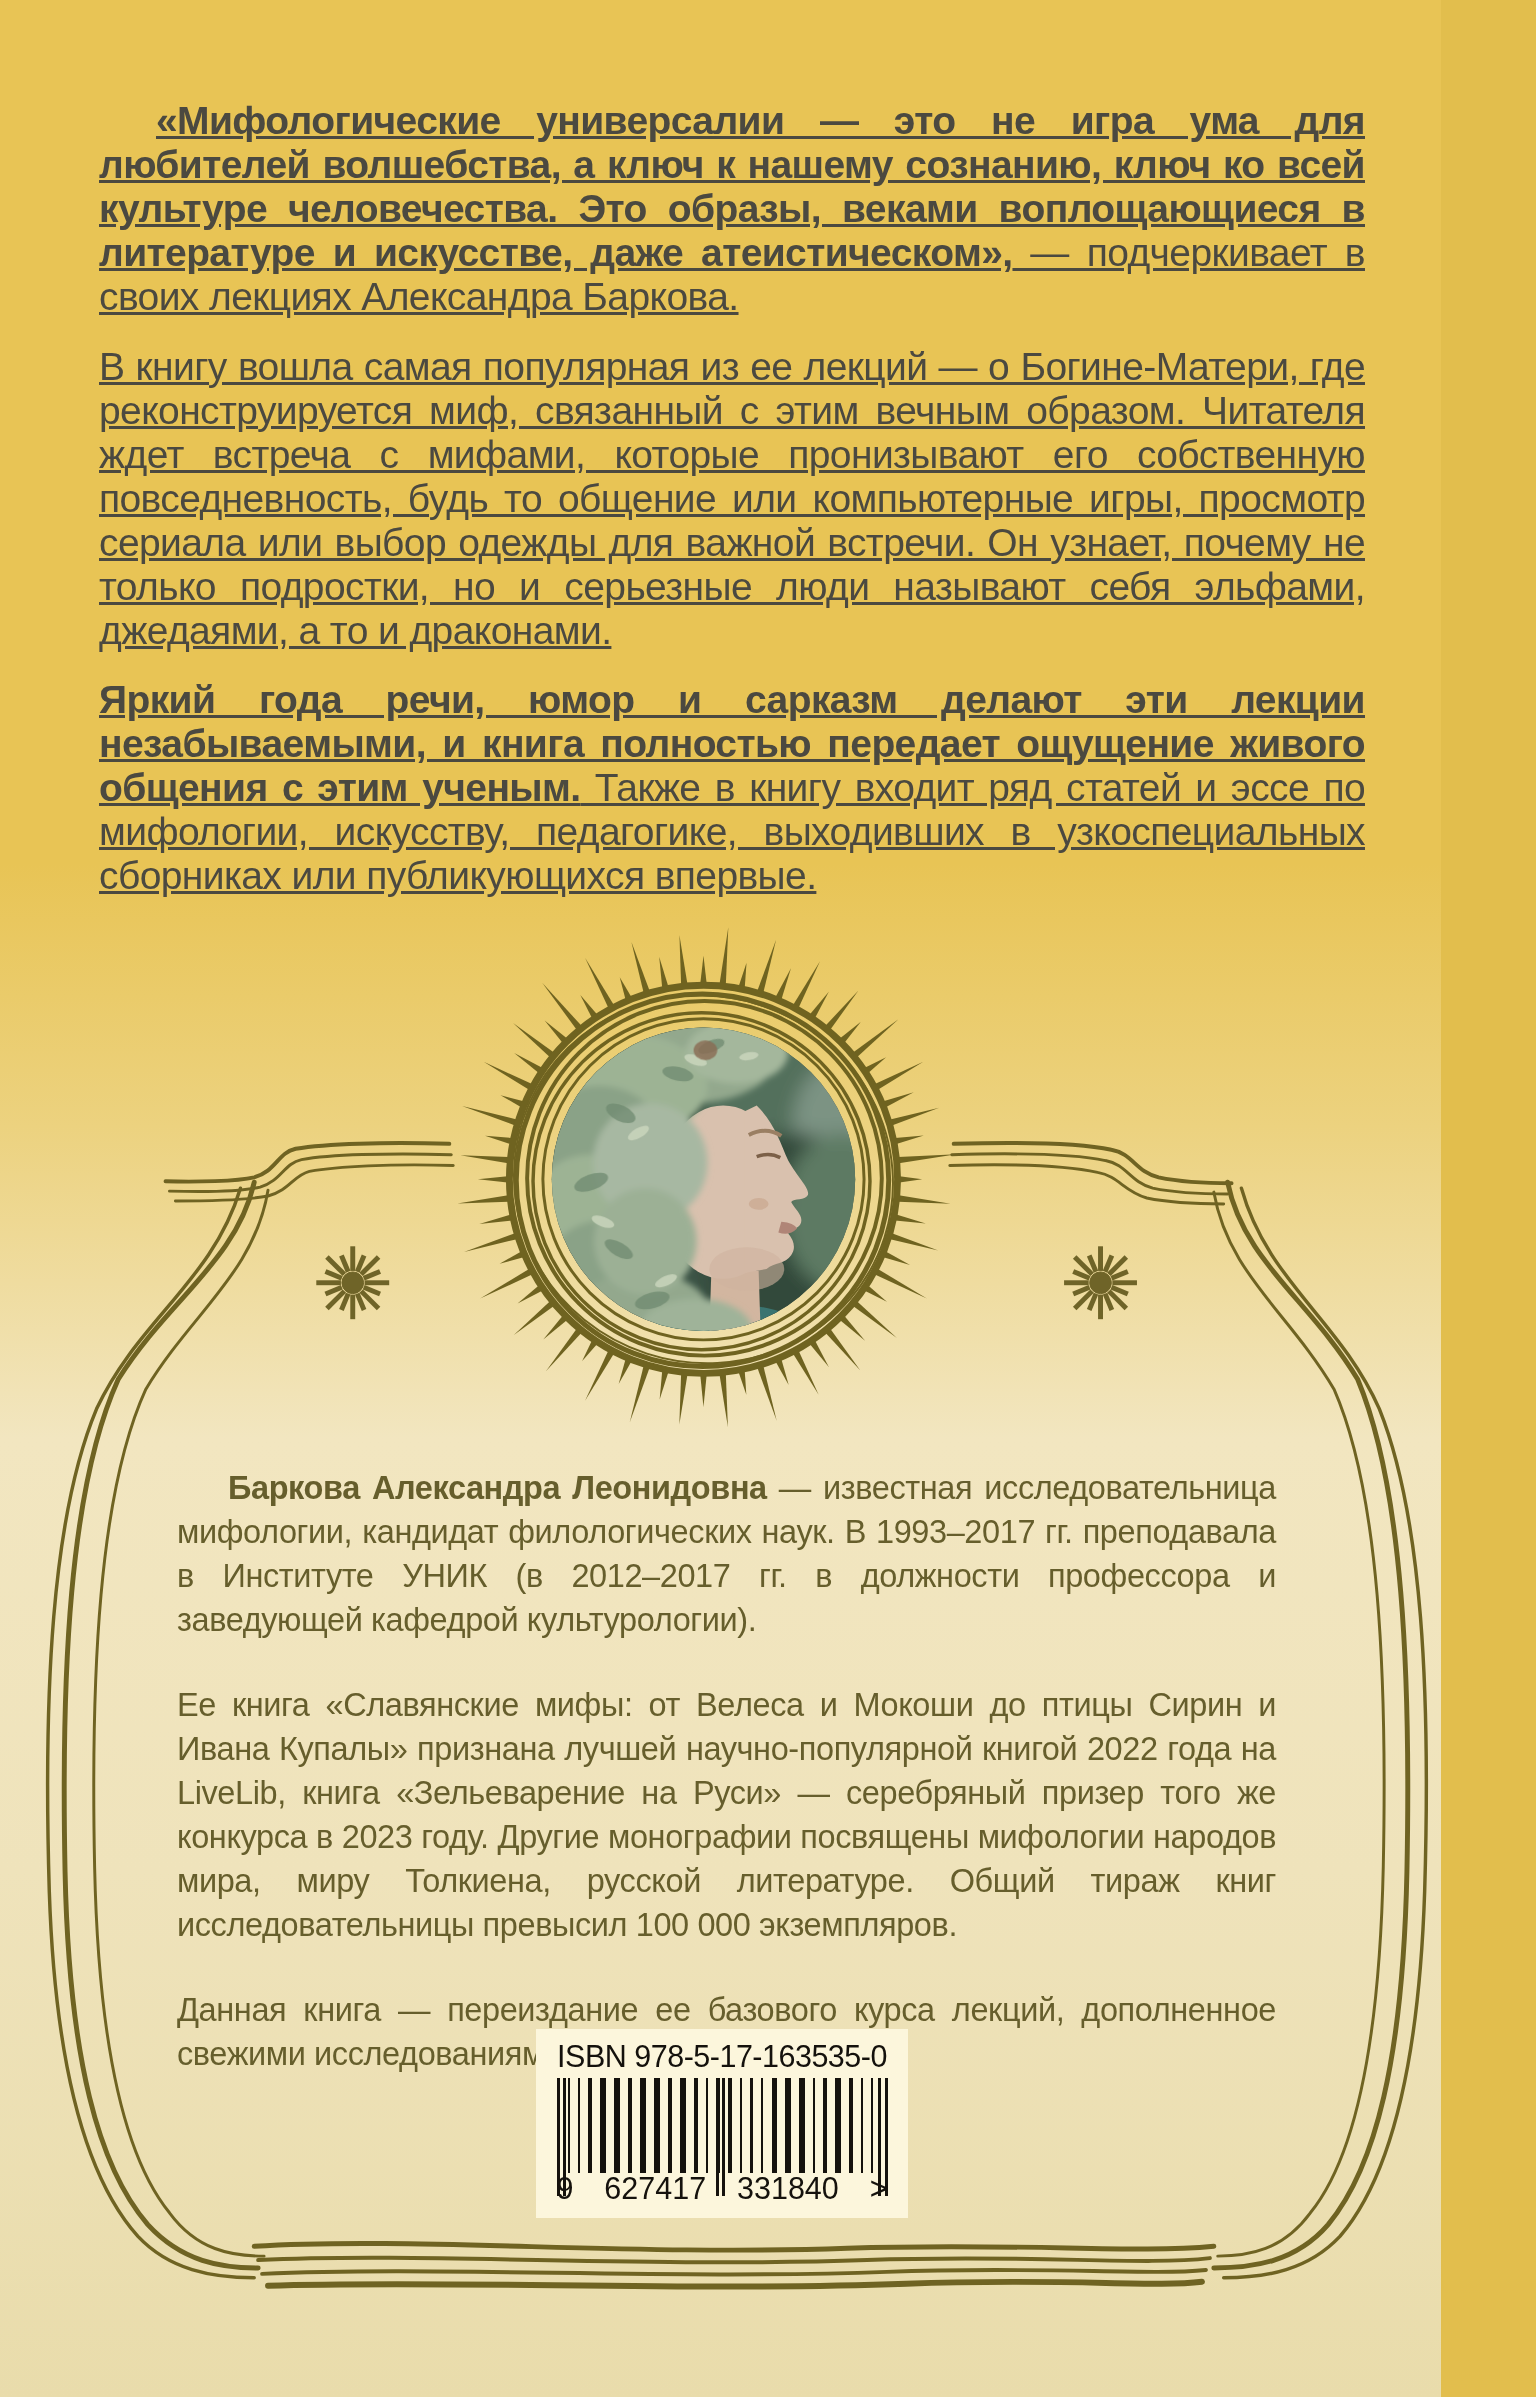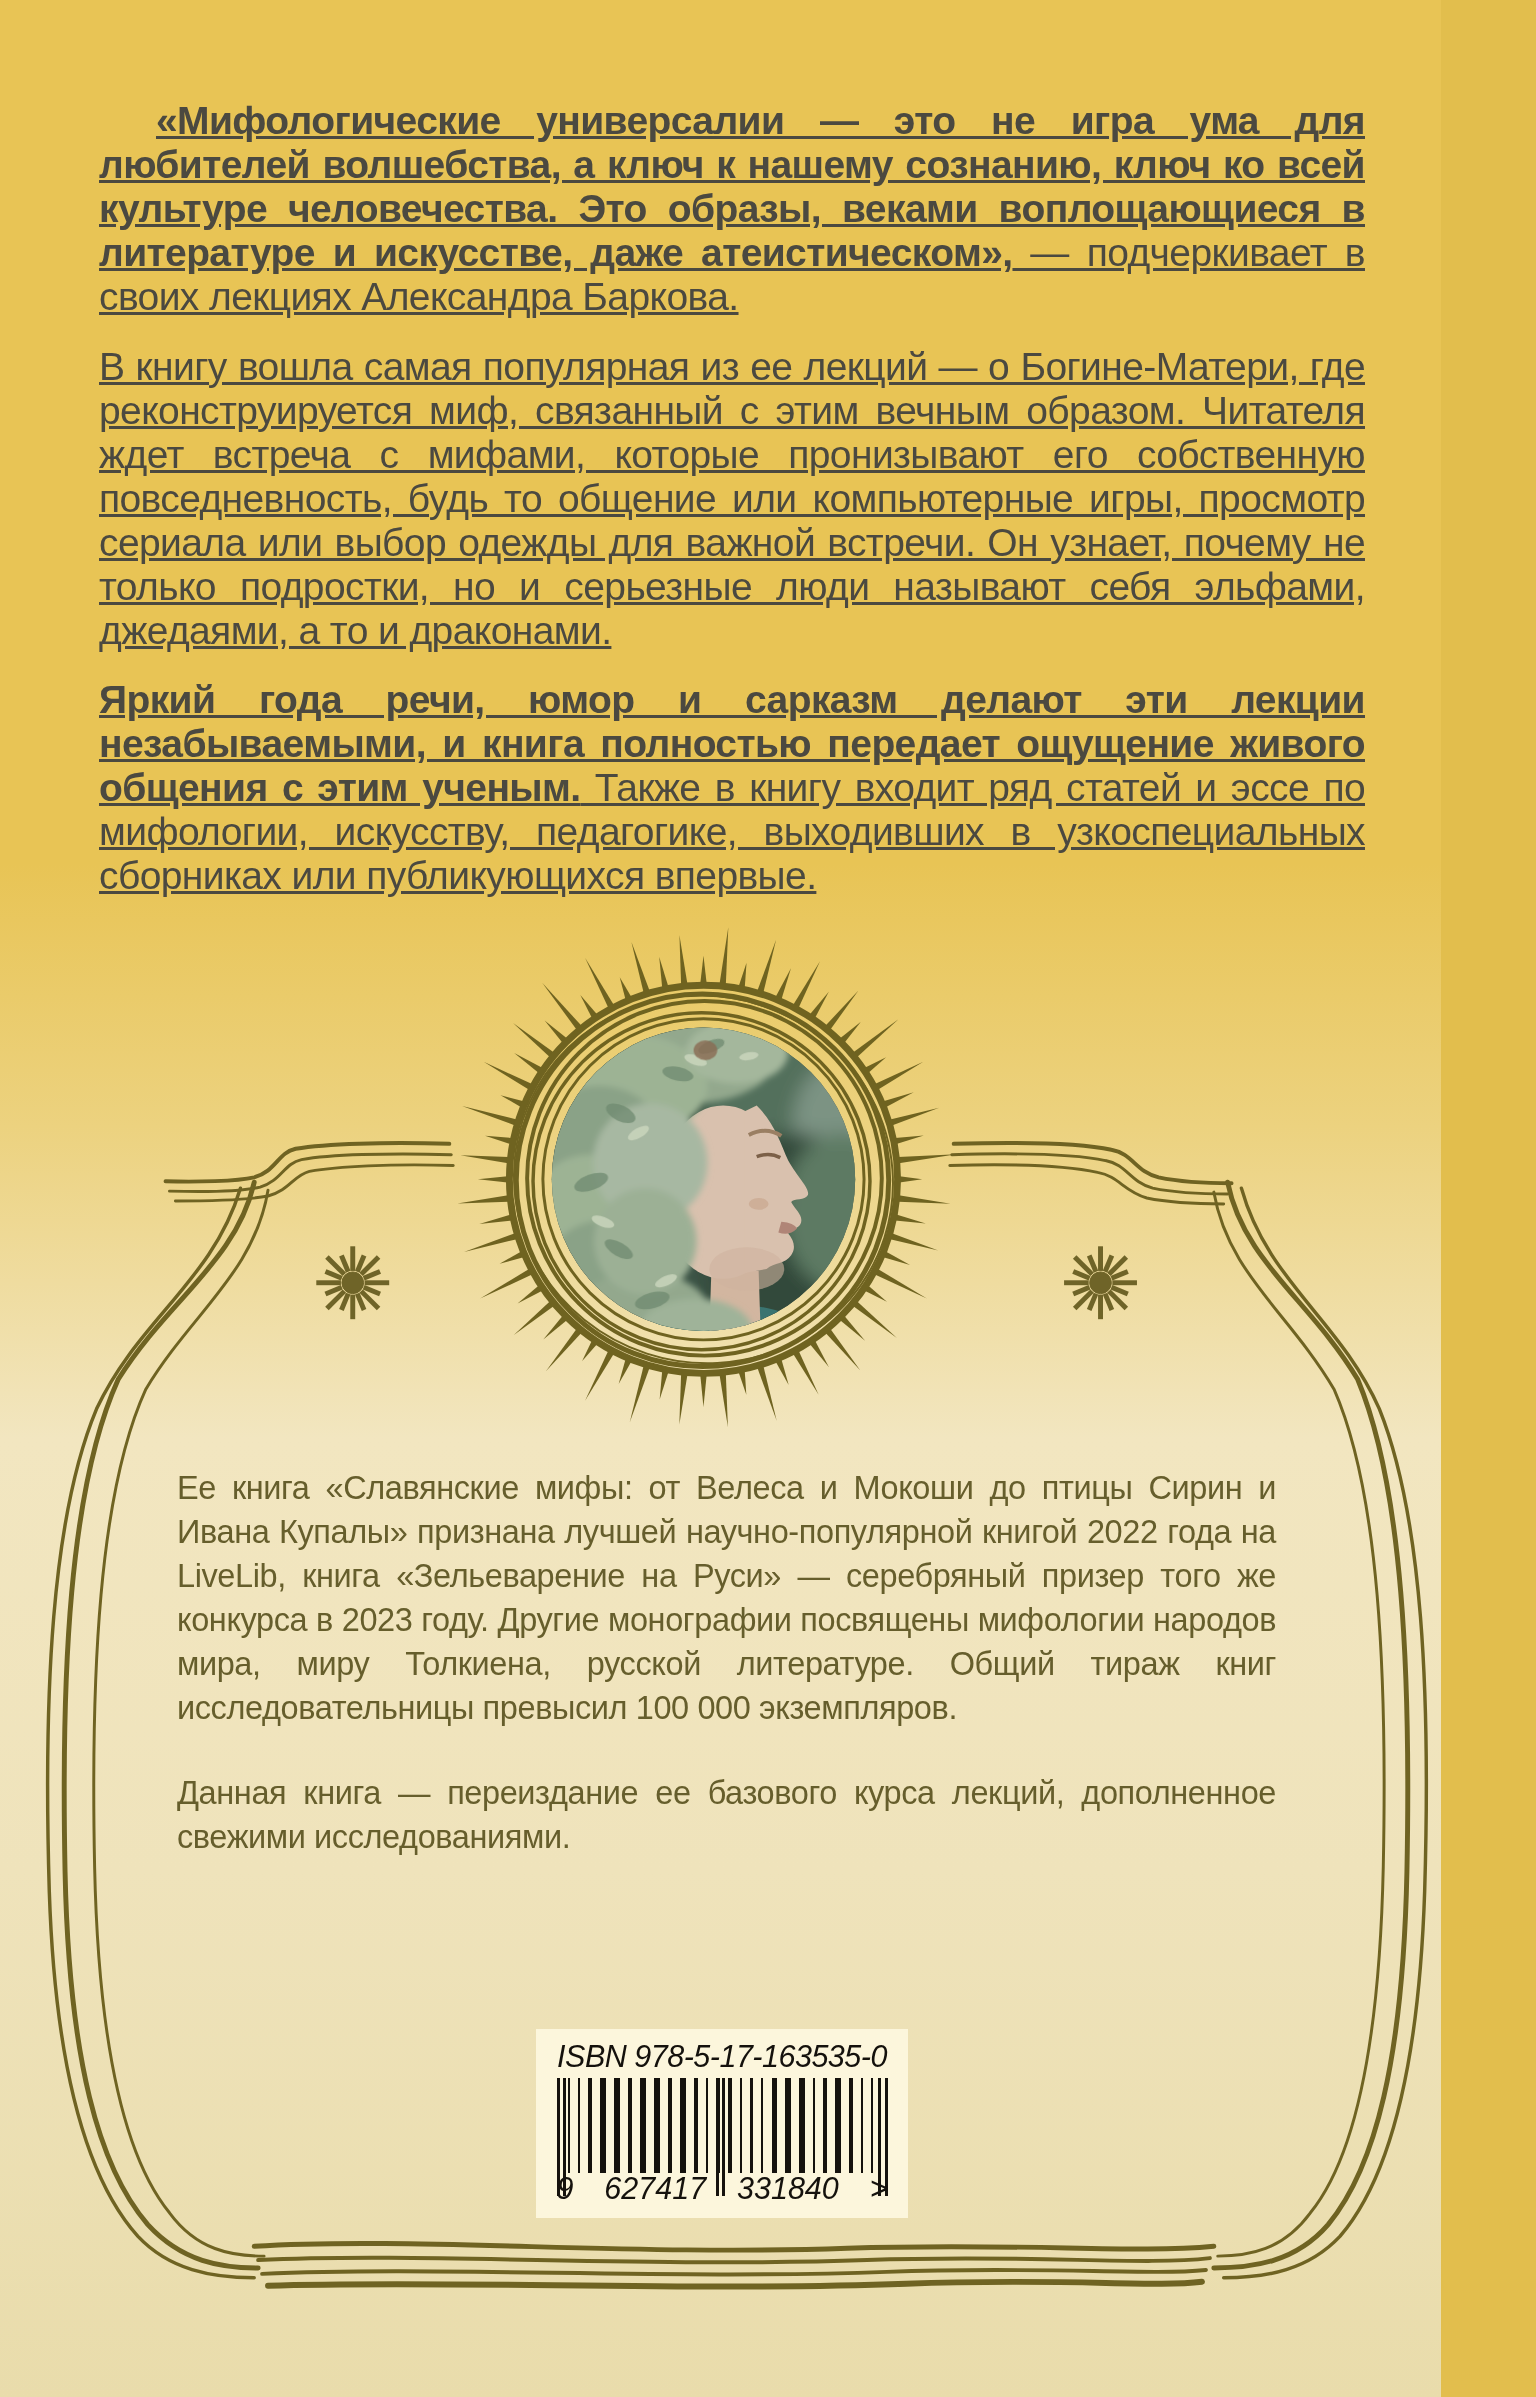--- a/index.html
+++ b/index.html
@@ -20,21 +20,21 @@
     position:absolute;left:177px;top:1466px;width:1099px;
     font-size:32.5px;line-height:44px;letter-spacing:-0.4px;
     color:#665e2c;text-align:justify;
   }
   .bio-block p{margin:0 0 41px 0;}
   .bio-block p.ind{text-indent:51px;}
   .b{font-weight:bold;}
   svg.artwork{position:absolute;left:0;top:0;}
   .isbn-box{
     position:absolute;left:536px;top:2029px;width:372px;height:189px;
-    background:#fcf6dc;box-sizing:border-box;text-align:center;font-style:italic;
+    background:#fcf6dc;box-sizing:border-box;text-align:center;
   }
   .isbn-label{
     margin-top:9.9px;font-size:30.5px;letter-spacing:-0.5px;color:#14110c;
     font-family:"Liberation Sans", sans-serif;
   }
   .barcode{position:relative;width:335px;height:128px;margin:3.9px auto 0;}
   .bars{position:absolute;left:13.8px;top:0;width:305px;height:95px;display:flex;justify-content:space-between;align-items:flex-start;}
   .bars i{display:inline-block;height:95px;background:#15120d;}
   .guard{position:absolute;top:0;width:3px;height:118px;background:#15120d;}
   .ean-row{
@@ -258,20 +258,21 @@
     </g>
   </svg>
 
   <div class="quote-block">
     <p class="ind"><span class="b">«Мифологические универсалии — это не игра ума для любителей волшебства, а ключ к нашему сознанию, ключ ко всей культуре человечества. Это образы, веками воплощающиеся в литературе и искусстве, даже атеистическом»,</span><span> — подчеркивает в своих лекциях Александра Баркова.</span></p>
     <p><span>В книгу вошла самая популярная из ее лекций — о Богине-Матери, где реконструируется миф, связанный с этим вечным образом. Читателя ждет встреча с мифами, которые пронизывают его собственную повседневность, будь то общение или компьютерные игры, просмотр сериала или выбор одежды для важной встречи. Он узнает, почему не только подростки, но и серьезные люди называют себя эльфами, джедаями, а то и драконами.</span></p>
     <p><span class="b">Яркий года речи, юмор и сарказм делают эти лекции незабываемыми, и книга полностью передает ощущение живого общения с этим ученым.</span><span> Также в книгу входит ряд статей и эссе по мифологии, искусству, педагогике, выходивших в узкоспециальных сборниках или публикующихся впервые.</span></p>
   </div>
 
   <div class="bio-block">
+    <p class="ind"><span class="b">Баркова Александра Леонидовна</span><span> — известная исследовательница мифологии, кандидат филологических наук. В 1993–2017 гг. преподавала в Институте УНИК (в 2012–2017 гг. в должности профессора и заведующей кафедрой культурологии).</span></p>
     <p><span>Ее книга «Славянские мифы: от Велеса и Мокоши до птицы Сирин и Ивана Купалы» признана лучшей научно-популярной книгой 2022 года на LiveLib, книга «Зельеварение на Руси» — серебряный призер того же конкурса в 2023 году. Другие монографии посвящены мифологии народов мира, миру Толкиена, русской литературе. Общий тираж книг исследовательницы превысил 100 000 экземпляров.</span></p>
     <p><span>Данная книга — переиздание ее базового курса лекций, дополненное свежими исследованиями.</span></p>
   </div>
 
   <div class="isbn-box">
     <div class="isbn-label">ISBN 978-5-17-163535-0</div>
     <div class="barcode">
       <div class="bars">
           <i style="width: 2px;"></i>
           <i style="width: 2px;"></i>

